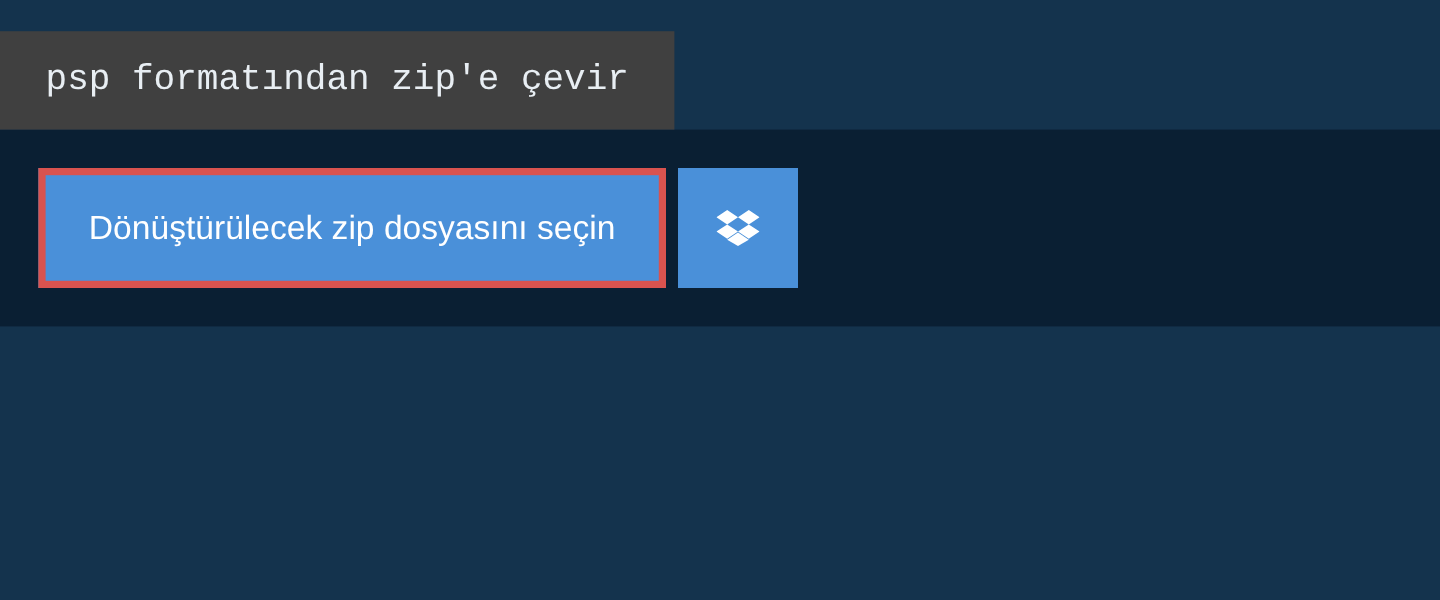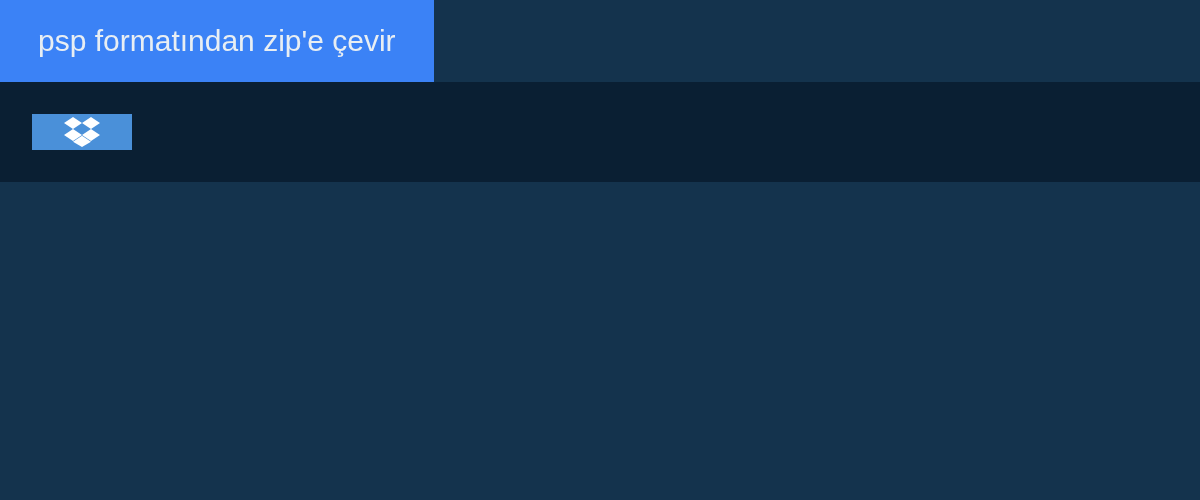--- a/index.html
+++ b/index.html
@@ -8,24 +8,25 @@
       box-sizing: border-box;
     }
     body {
       width: 1200px;
       height: 500px;
       background-color: #14334d;
       font-family: -apple-system, BlinkMacSystemFont, "Segoe UI", Arial, sans-serif;
       overflow: hidden;
     }
     .header-tab {
-      background-color: #3b82f6;
+      background-color: #404040;
       display: inline-block;
       padding: 24px 38px;
-      margin-top: 0;
+      margin-top: 26px;
+      font-family: Liberation Mono, monospace;
     }
     .header-title {
       color: #e8eef3;
       font-size: 30px;
       font-weight: 400;
     }
     .main-panel {
       background-color: #0a1f33;
       margin-top: 0;
       padding: 32px 32px;
@@ -67,20 +68,23 @@
 <body>
 
 
 
 <div class="header-tab">
   <h1 class="header-title">psp formatından zip'e çevir</h1>
 </div>
 
 <div class="main-panel">
   <div class="button-row">
+    <button class="select-file-button">
+      <span>Dönüştürülecek zip dosyasını seçin</span>
+    </button>
     <button class="dropbox-button">
       <span class="dropbox-icon">
         <svg viewBox="0 0 24 24" fill="#ffffff" xmlns="http://www.w3.org/2000/svg">
           <path d="M6 2L0 6l6 4-6 4 6 4 6-4 6 4 6-4-6-4 6-4-6-4-6 4-6-4zm6 4l6 4-6 4-6-4 6-4z"></path>
           <path d="M6 18.5l6-4 6 4-6 3.5-6-3.5z"></path>
         </svg>
       </span>
     </button>
   </div>
 </div>

